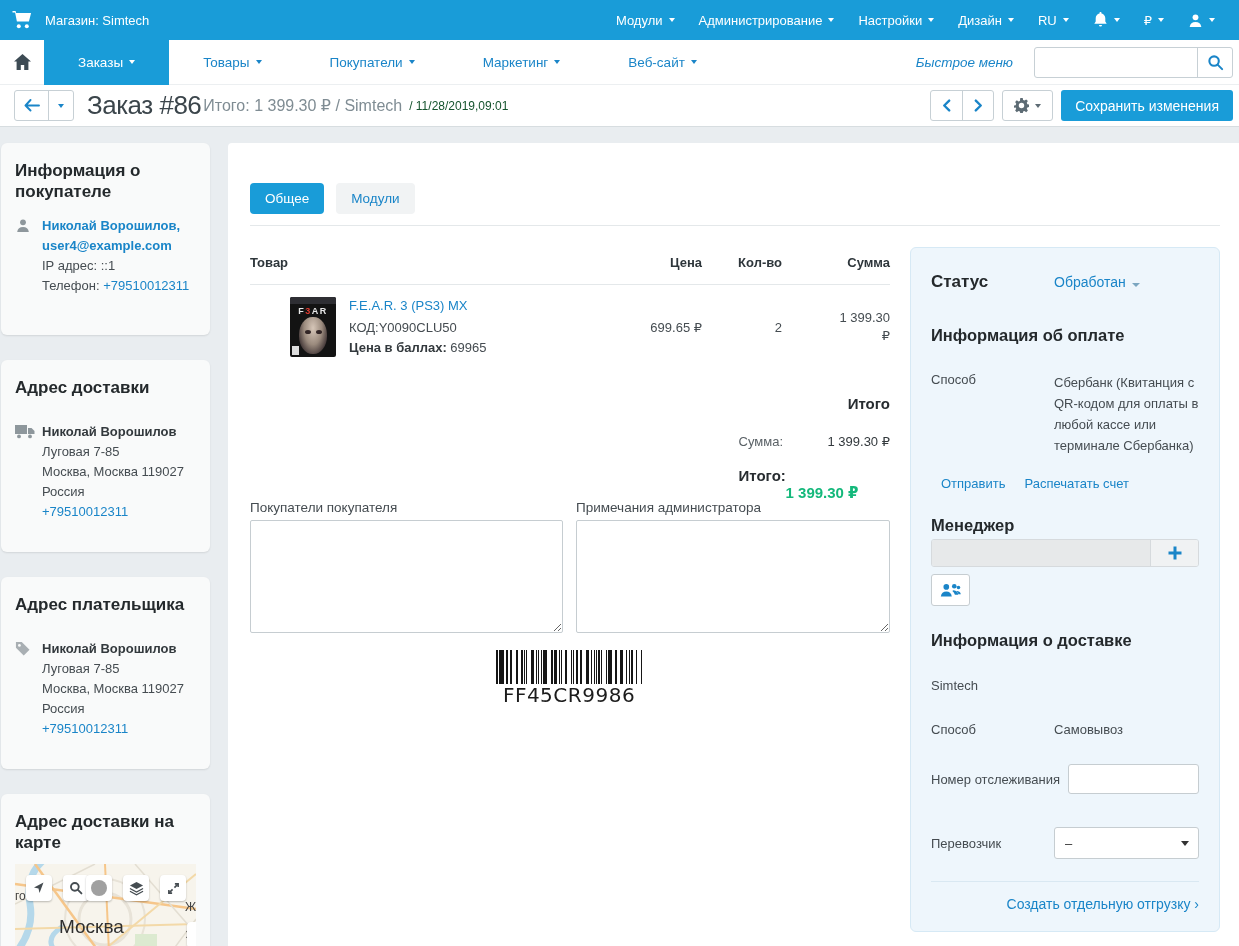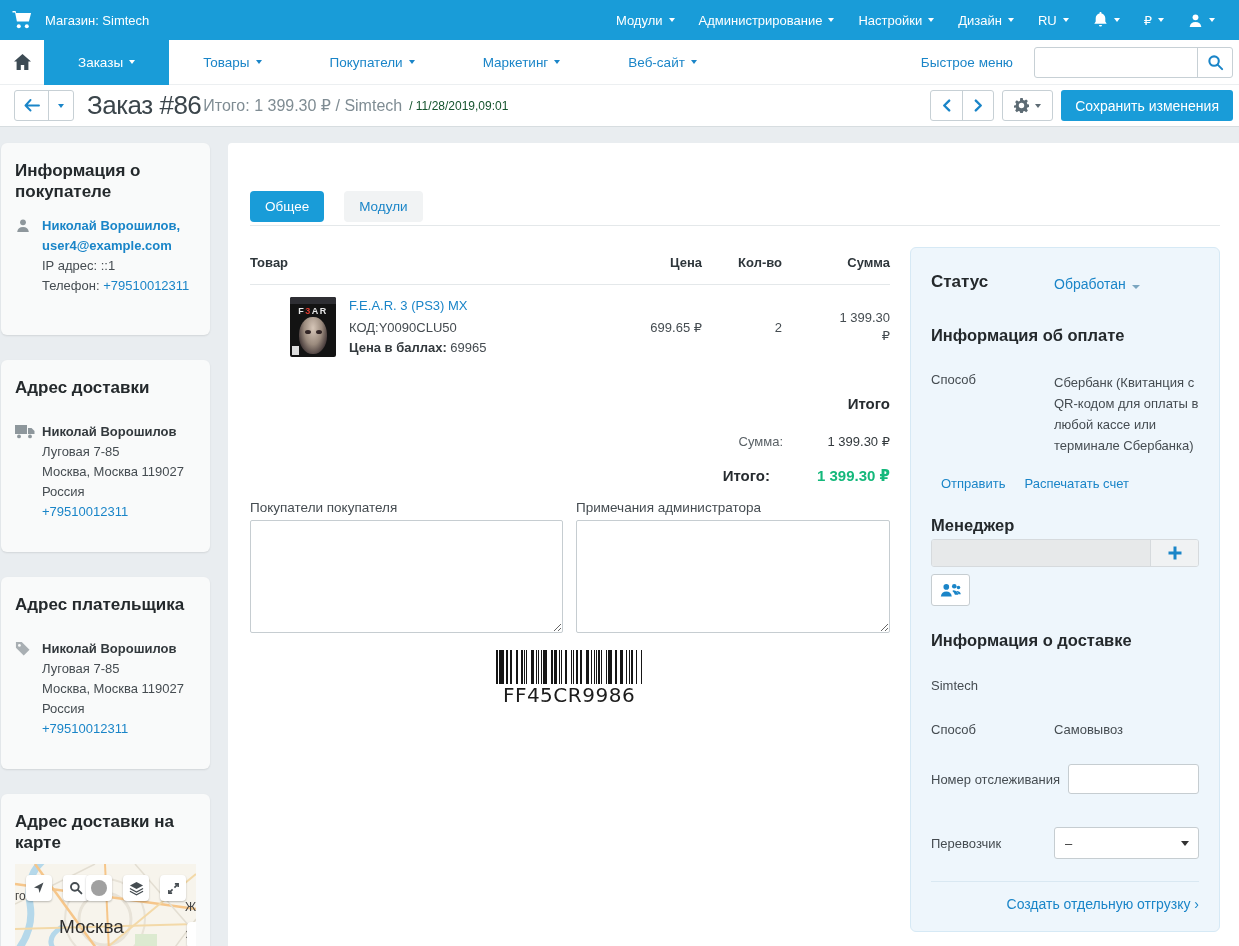--- a/index.html
+++ b/index.html
@@ -14,21 +14,21 @@
   .tb-left { display:flex; align-items:center; gap:13px; padding-left:11px; }
   .tb-right { margin-left:auto; display:flex; align-items:center; padding-right:12px; }
   .topmenu-item { display:flex; align-items:center; padding:0 12px; height:40px; cursor:pointer; color:#fff; }
 
   
   .nav2 { position:absolute; left:0; top:40px; width:1239px; height:45px; background:#fff; display:flex; align-items:center; border-bottom:1px solid #eceff1; }
   .home-btn { width:44px; height:45px; display:flex; align-items:center; justify-content:center; }
   .nav-item { display:flex; align-items:center; height:45px; padding:0 34px; color:#1a85c8; font-size:13.5px; }
   .nav-item.active { background:#199cd8; color:#fff; }
   .nav2-right { margin-left:auto; display:flex; align-items:center; }
-  .quick-menu { color:#1a85c8; font-size:13.5px; margin-right:21px; }
+  .quick-menu { color:#1a85c8; font-size:13.5px; margin-right:21px;font-style:italic; }
   .search-box { width:199px; height:31px; border:1px solid #c7d0d5; border-radius:3px; display:flex; margin-right:6px; background:#fff; }
   .search-box input { flex:1; border:0; outline:none; min-width:0; padding:0 8px; font-size:13px; background:transparent; }
   .search-seg { width:35px; border-left:1px solid #c7d0d5; display:flex; align-items:center; justify-content:center; }
 
   
   .nav3 { position:absolute; left:0; top:85px; width:1239px; height:42px; background:#fff; border-bottom:1px solid #d7dde0; display:flex; align-items:center; }
   .back-group { display:flex; height:31px; margin-left:14px; border:1px solid #c7d0d5; border-radius:3px; overflow:hidden; background:#fff; }
   .back-btn { width:33px; display:flex; align-items:center; justify-content:center; }
   .back-caret-btn { width:25px; display:flex; align-items:center; justify-content:center; border-left:1px solid #c7d0d5; color:#1a85c8; }
   .page-title { font-size:26px; color:#3b454b; margin-left:13px; font-weight:400; letter-spacing:-0.5px; }
@@ -52,21 +52,21 @@
   .bold { font-weight:700; }
   .map-box { height:240px; margin-bottom:0; }
   .map-box h3 { margin-bottom:11px; }
   .map { position:relative; width:181px; height:110px; overflow:hidden; background:#f7f4ec; }
   .map-btn { position:absolute; background:#fff; border-radius:4px; box-shadow:0 1px 2px rgba(0,0,0,.25); display:flex; align-items:center; justify-content:center; }
   .map-city { position:absolute; left:44px; top:52px; font-size:19px; color:#2f2f2f; }
   .map-frag { position:absolute; font-size:12px; color:#444; }
 
   
   .card { position:absolute; left:228px; top:143px; width:1011px; height:803px; background:#fff; border-radius:4px 0 0 0; }
-  .tabs { position:absolute; left:22px; top:48px; display:flex; gap:20px; }
+  .tabs { position:absolute; left:22px; top:40px; display:flex; gap:12px; }
   .tab { height:31px; border-radius:4px; padding:0 15px; display:flex; align-items:center; font-size:13.5px; color:#1a85c8; background:#f1f3f4; }
   .tab.active { background:#199cd8; color:#fff; }
   .tab-divider { position:absolute; left:22px; top:82px; width:970px; height:1px; background:#e4e8ea; }
 
   .table { position:absolute; left:22px; top:103px; width:640px; }
   .trow { display:flex; align-items:center; }
   .th { font-weight:700; color:#2e363b; font-size:13px; padding:9px 0 14px; border-bottom:1px solid #e4e8ea; }
   .c-name { flex:1; }
   .c-price { width:96px; text-align:right; }
   .c-qty { width:98px; text-align:right; padding-right:18px; }
@@ -84,38 +84,38 @@
   .pname { color:#1a85c8; font-size:13px; line-height:17px; margin-top:2px; }
   .pcode { font-size:13px; color:#454c51; margin-top:6px; }
   .ppoints { font-size:13px; color:#454c51; margin-top:5px; }
   .sum-wrap { display:inline-block; width:56px; text-align:right; line-height:18px; }
 
   .totals { position:absolute; right:349px; top:252px; text-align:right; }
   .totals .t-head { font-weight:700; font-size:15px; color:#272c30; }
   .t-row { display:flex; justify-content:flex-end; margin-top:22px; align-items:baseline; }
   .t-label { color:#5a6166; font-size:13px; }
   .t-value { width:107px; font-size:13px; color:#33393d; }
-  .t-row.grand { margin-top:18px; }
+  .t-row.grand { margin-top:18px;flex-direction:column; }
   .t-row.grand .t-label { font-weight:700; font-size:15px; color:#272c30; }
   .t-row.grand .t-value { font-weight:700; font-size:15px; color:#14b87b; width:120px; }
 
   .note-label { position:absolute; font-size:13.5px; color:#454c51; top:357px; }
   .notes-ta { position:absolute; top:377px; height:113px; border:1px solid #c6cdd1; border-radius:2px; resize:both; font-family:inherit; font-size:13px; padding:6px; color:#333; outline:none; }
   .barcode { position:absolute; left:268px; top:507px; width:146px; height:34px;
      background-image:
        repeating-linear-gradient(90deg,#161616 0 1.5px,rgba(0,0,0,0) 1.5px 5px),
        repeating-linear-gradient(90deg,#161616 0 1px,rgba(0,0,0,0) 1px 7px),
        repeating-linear-gradient(90deg,rgba(0,0,0,0) 0 3px,#161616 3px 5.5px,rgba(0,0,0,0) 5.5px 11px);
   }
   .barcode-text { position:absolute; left:218px; top:540px; width:246px; text-align:center; font-size:20px; color:#1c1c1c; font-family:"DejaVu Sans",sans-serif; letter-spacing:0.5px; }
 
   
   .panel { position:absolute; left:682px; top:104px; width:310px; height:685px; background:#eef6fc; border:1px solid #d6e9f5; border-radius:6px; font-size:13px; }
   .panel > * { position:absolute; left:20px; right:14px; }
-  .status-row { top:24px; display:flex; align-items:flex-end; }
+  .status-row { top:24px; display:flex; align-items:center; }
   .status-row h2 { font-size:17px; font-weight:700; color:#24292c; width:123px; }
   .status-link { color:#1a85c8; font-size:14px; }
   .status-link .caret { color:#7ba6c0; }
   .panel h3 { font-size:16.5px; font-weight:700; color:#24292c; }
   .pay-title { top:78px; }
   .method-row { top:124px; display:flex; }
   .method-row .lbl { width:123px; flex:0 0 123px; color:#454c51; }
   .method-row .val { flex:1; line-height:21px; color:#454c51; }
   .pay-links { top:228px; display:flex; gap:19px; padding-left:10px; }
   .pay-links a { color:#1a85c8; font-size:13px; }

